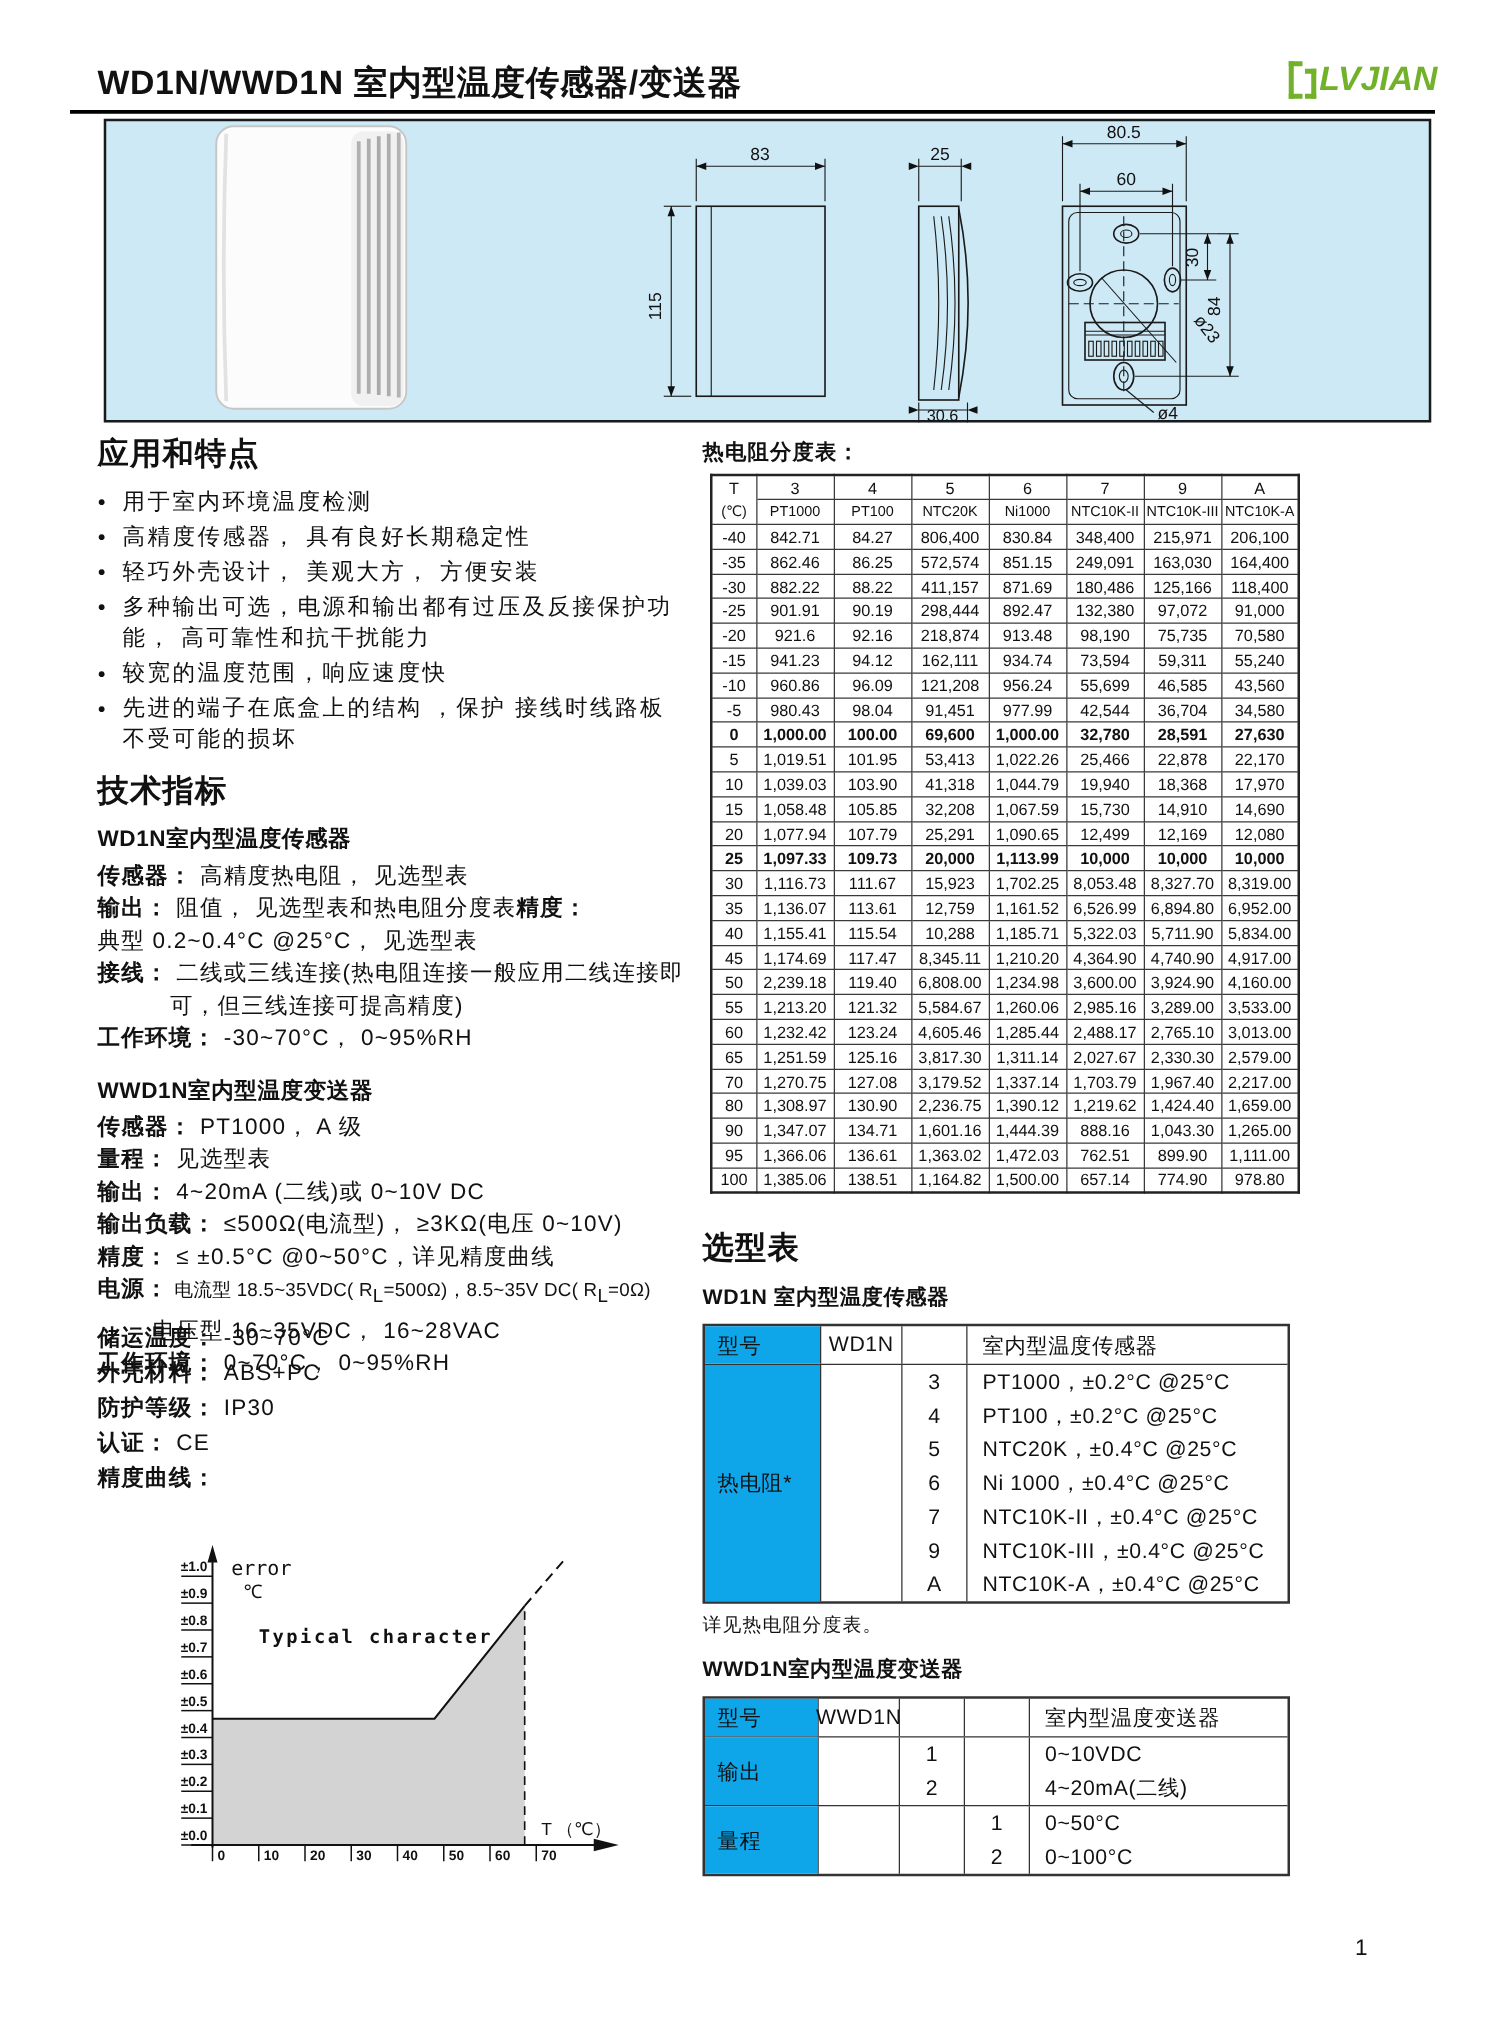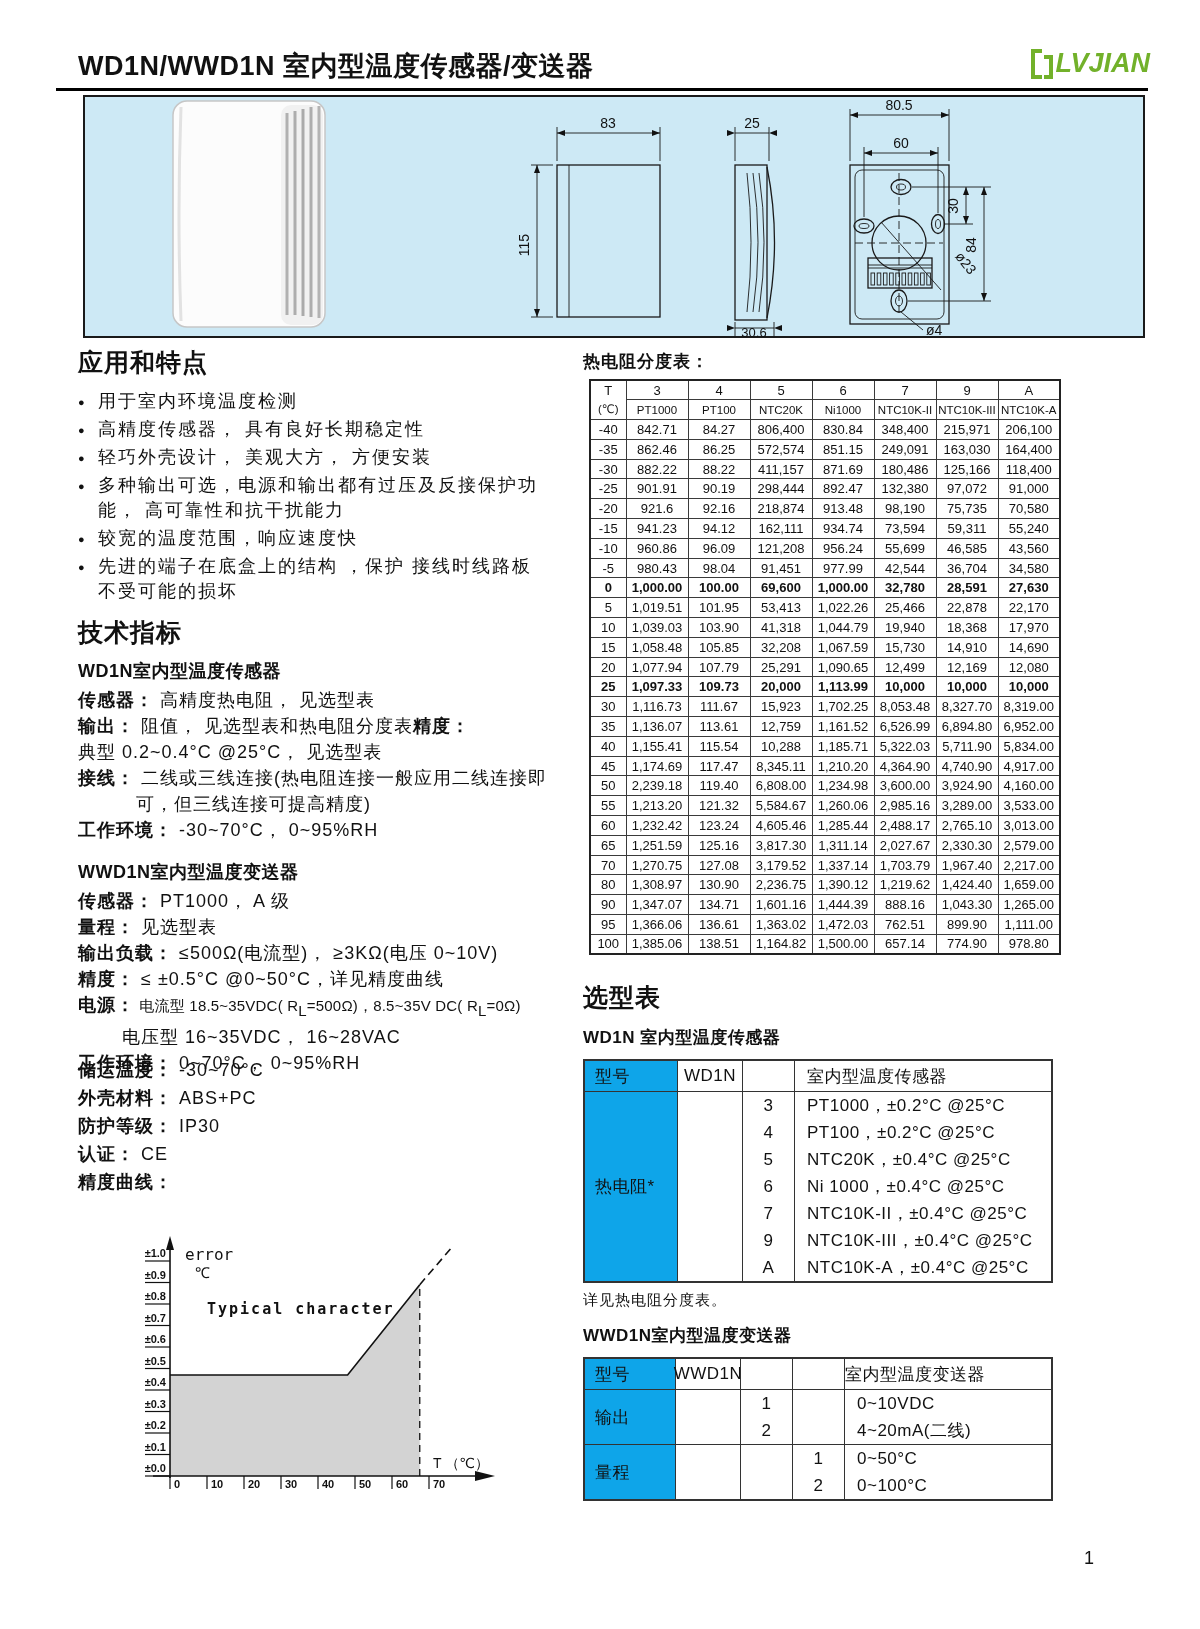--- a/index.html
+++ b/index.html
@@ -35,21 +35,21 @@
 .spec-line .sm{font-size:15px;letter-spacing:0.2px}
 .spec-line sub{font-size:10px}
 .commonspecs{position:absolute;left:78px;top:1056px;width:470px}
 .commonspecs .spec-line{line-height:28px}
 
 .chart{position:absolute;left:95px;top:1228px;width:420px;height:300px}
 .chart svg{overflow:visible}
 .cht-lab{font-family:"Liberation Sans","DejaVu Sans",sans-serif;font-size:11px;font-weight:bold;fill:#111}
 .cht-mono{font-family:"DejaVu Sans Mono","Liberation Mono",monospace;fill:#111}
 
-.rightcol{position:absolute;left:583px;top:350px;width:492px}
+.rightcol{position:absolute;left:562px;top:350px;width:492px}
 .rt-title{font-size:17px;font-weight:bold;letter-spacing:1px;margin-bottom:6px}
 table.res{border-collapse:collapse;border:2px solid #222;margin-left:6px;width:470px;table-layout:fixed}
 .res th,.res td{border:1px solid #3a3a3a;font-size:13px;height:19.8px;padding:0;text-align:center;font-weight:normal;overflow:hidden}
 .res th.h2c{font-size:11.5px}
 .res th.t1{border-bottom:none}
 .res th.t2{border-top:none}
 .res tr.boldrow td{font-weight:bold}
 .sel-h{margin:26px 0 12px}
 .sub-h{font-size:17px;font-weight:bold;letter-spacing:0.5px;margin-bottom:10px}
 .seltab{border:2px solid #333;width:470px;font-size:17px;background:#fff}
@@ -215,20 +215,21 @@
           <div class="spec-line"><span class="b">输出：</span><span> 阻值， 见选型表和热电阻分度表</span><span class="b">精度：</span></div>
           <div class="spec-line"><span>典型 0.2~0.4°C @25°C， 见选型表</span></div>
           <div class="spec-line"><span class="b">接线：</span><span> 二线或三线连接(热电阻连接一般应用二线连接即</span></div>
           <div class="spec-line" style="padding-left: 58px;"><span>可，但三线连接可提高精度)</span></div>
           <div class="spec-line"><span class="b">工作环境：</span><span> -30~70°C， 0~95%RH</span></div>
         </div>
       <div class="spec-title mt">WWD1N室内型温度变送器</div>
       <div id="wwd1n-lines">
           <div class="spec-line"><span class="b">传感器：</span><span> PT1000， A 级</span></div>
           <div class="spec-line"><span class="b">量程：</span><span> 见选型表</span></div>
+          <div class="spec-line"><span class="b">输出：</span><span> 4~20mA (二线)或 0~10V DC</span></div>
           <div class="spec-line"><span class="b">输出负载：</span><span> ≤500Ω(电流型)， ≥3KΩ(电压 0~10V)</span></div>
           <div class="spec-line"><span class="b">精度：</span><span> ≤ ±0.5°C @0~50°C，详见精度曲线</span></div>
           <div class="spec-line"><span class="b">电源：</span><span class="sm"> 电流型 18.5~35VDC( R</span><sub class="sm">L</sub><span class="sm">=500Ω)，8.5~35V DC( R</span><sub class="sm">L</sub><span class="sm">=0Ω)</span></div>
           <div class="spec-line" style="padding-left: 44px;"><span>电压型 16~35VDC， 16~28VAC</span></div>
           <div class="spec-line"><span class="b">工作环境：</span><span> 0~70°C， 0~95%RH</span></div>
         </div>
     </section>
   </div>
 
   <div class="commonspecs">
@@ -637,21 +638,21 @@
         </div>
       </div>
     <div class="note">详见热电阻分度表。</div>
     <div class="sub-h">WWD1N室内型温度变送器</div>
     <div id="wwd1n-sel" class="seltab">
         <div class="selrow head">
           <div class="selcell blue" style="width: 90px;">型号</div>
           <div class="selcell" style="width: 65px;">WWD1N</div>
           <div class="selcell" style="width: 52px;"></div>
           <div class="selcell" style="width: 52px;"></div>
-          <div class="selcell" style="flex: 1 1 0%; justify-content: flex-start; ">室内型温度变送器</div>
+          <div class="selcell" style="flex: 1 1 0%; justify-content: flex-start; padding-left: 12px;">室内型温度变送器</div>
         </div>
         <div class="selrow">
           <div class="selcell blue" style="width: 90px;">输出</div>
           <div class="selcell" style="width: 65px;"></div>
           <div class="selcell codecol" style="width: 52px;">
             <div class="codeline">1</div>
             <div class="codeline">2</div>
           </div>
           <div class="selcell" style="width: 52px;"></div>
           <div class="selcell desccol">

